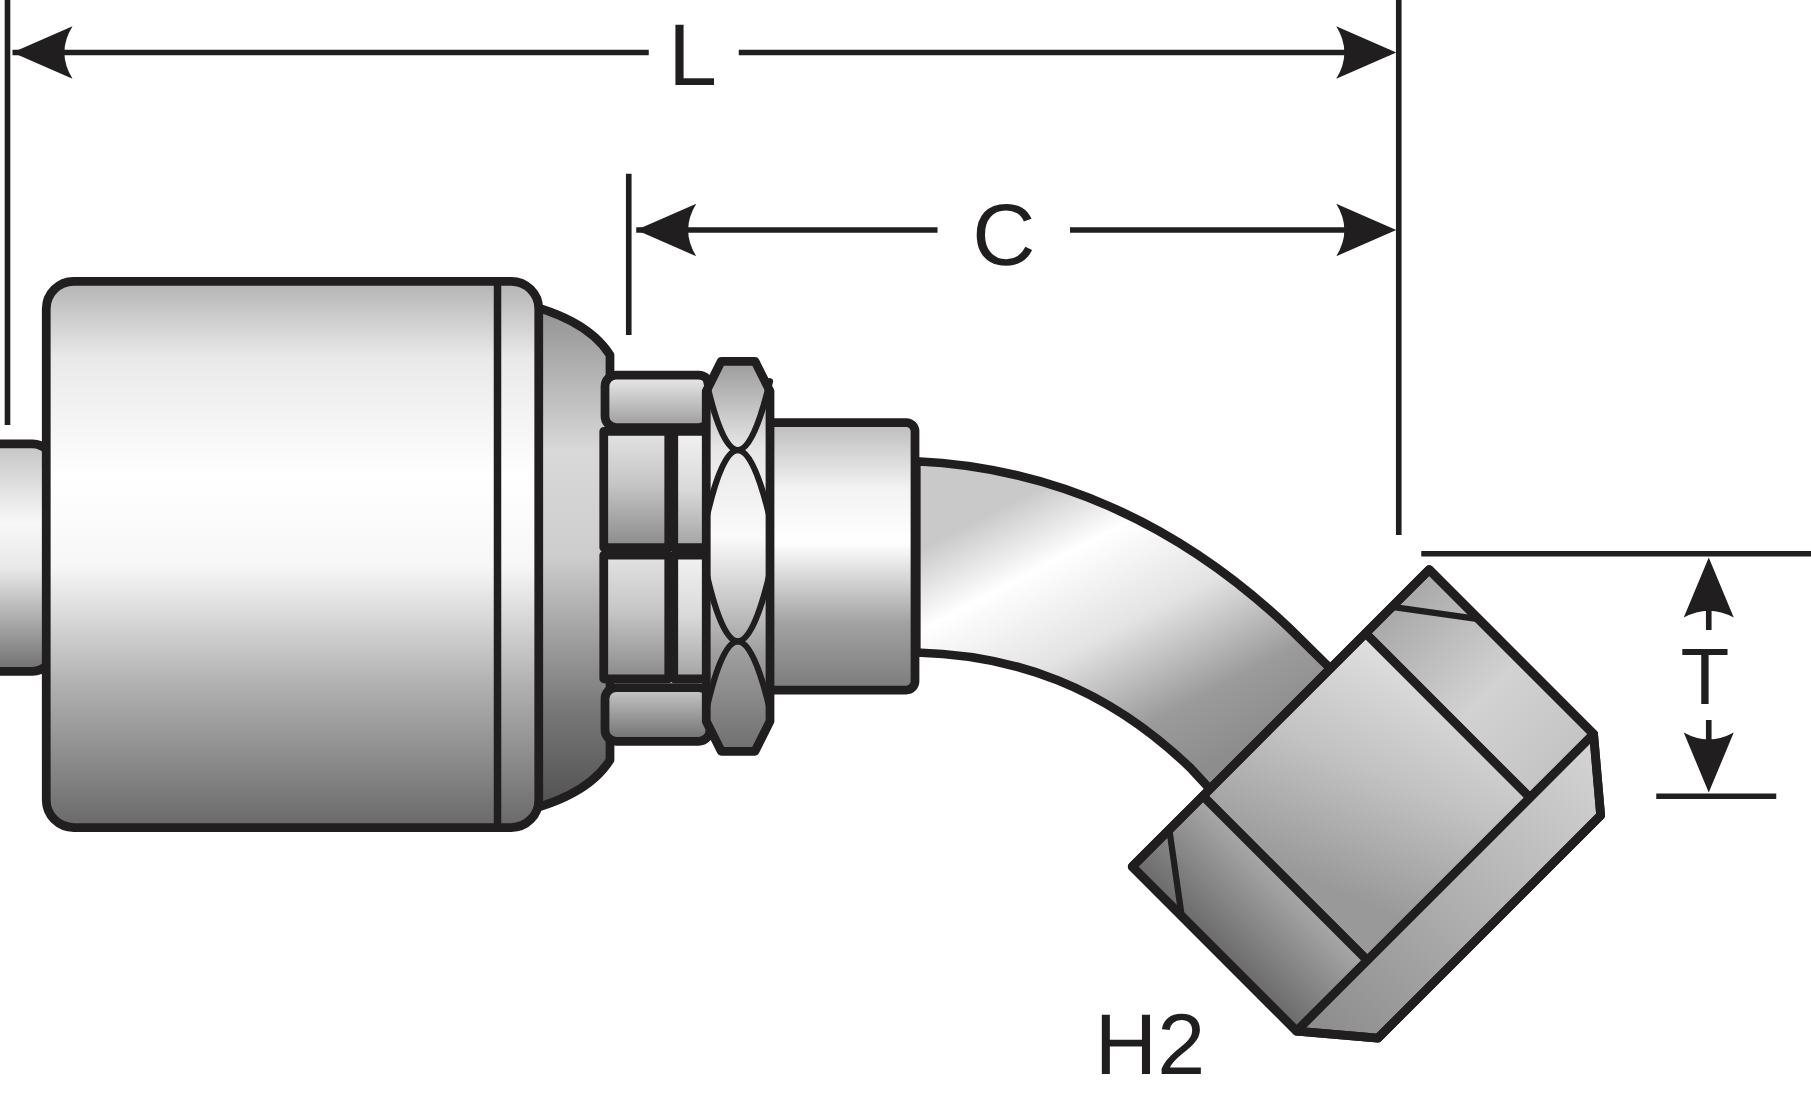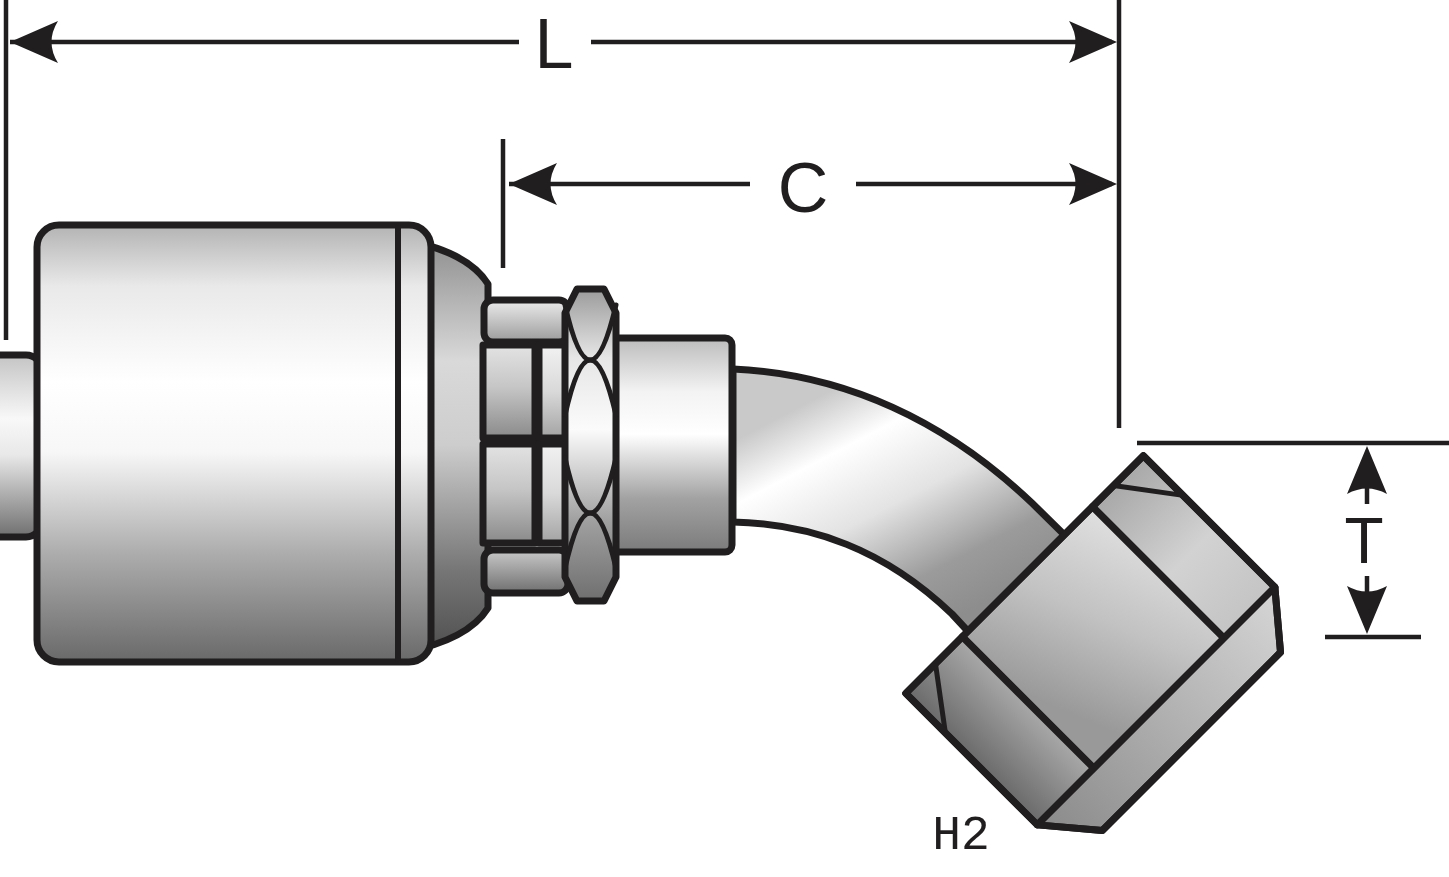--- a/index.html
+++ b/index.html
@@ -21,21 +21,21 @@
     position: absolute;
     transform: translate(-50%, -50%);
     color: #211e1f;
     line-height: 1;
     white-space: nowrap;
     user-select: none;
   }
   #lbl-l  { left: 554px;  top: 44px;  font-size: 70px; }
   #lbl-c  { left: 803px;  top: 188px; font-size: 70px; }
   #lbl-t  { left: 1364px; top: 541px; font-size: 64px; }
-  #lbl-h2 { left: 961px;  top: 836px; font-size: 48px; font-family: Liberation Mono, monospace; }
+  #lbl-h2 { left: 920px;  top: 836px; font-size: 69px; }
 </style>
 </head>
 <body>
 
 <div class="stage">
 
   <svg viewBox="0 0 1449 877" width="1449" height="877">
     <defs>
       <linearGradient id="gStub" x1="0" y1="355" x2="0" y2="537" gradientUnits="userSpaceOnUse">
         <stop offset="0" stop-color="#c4c4c4"></stop>

